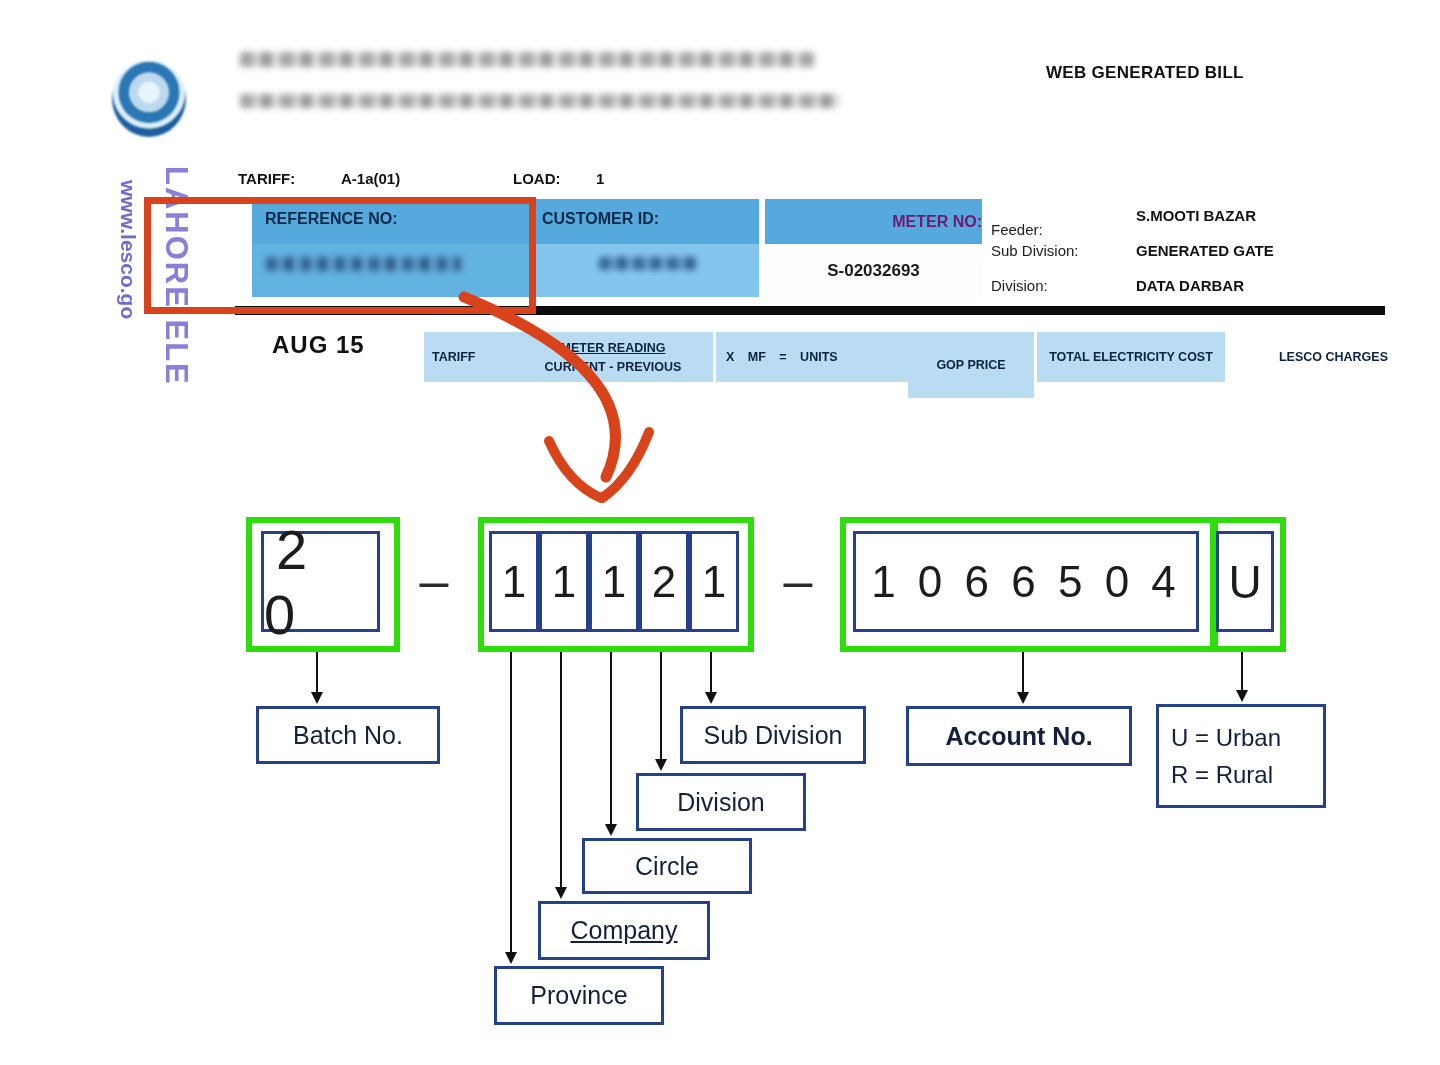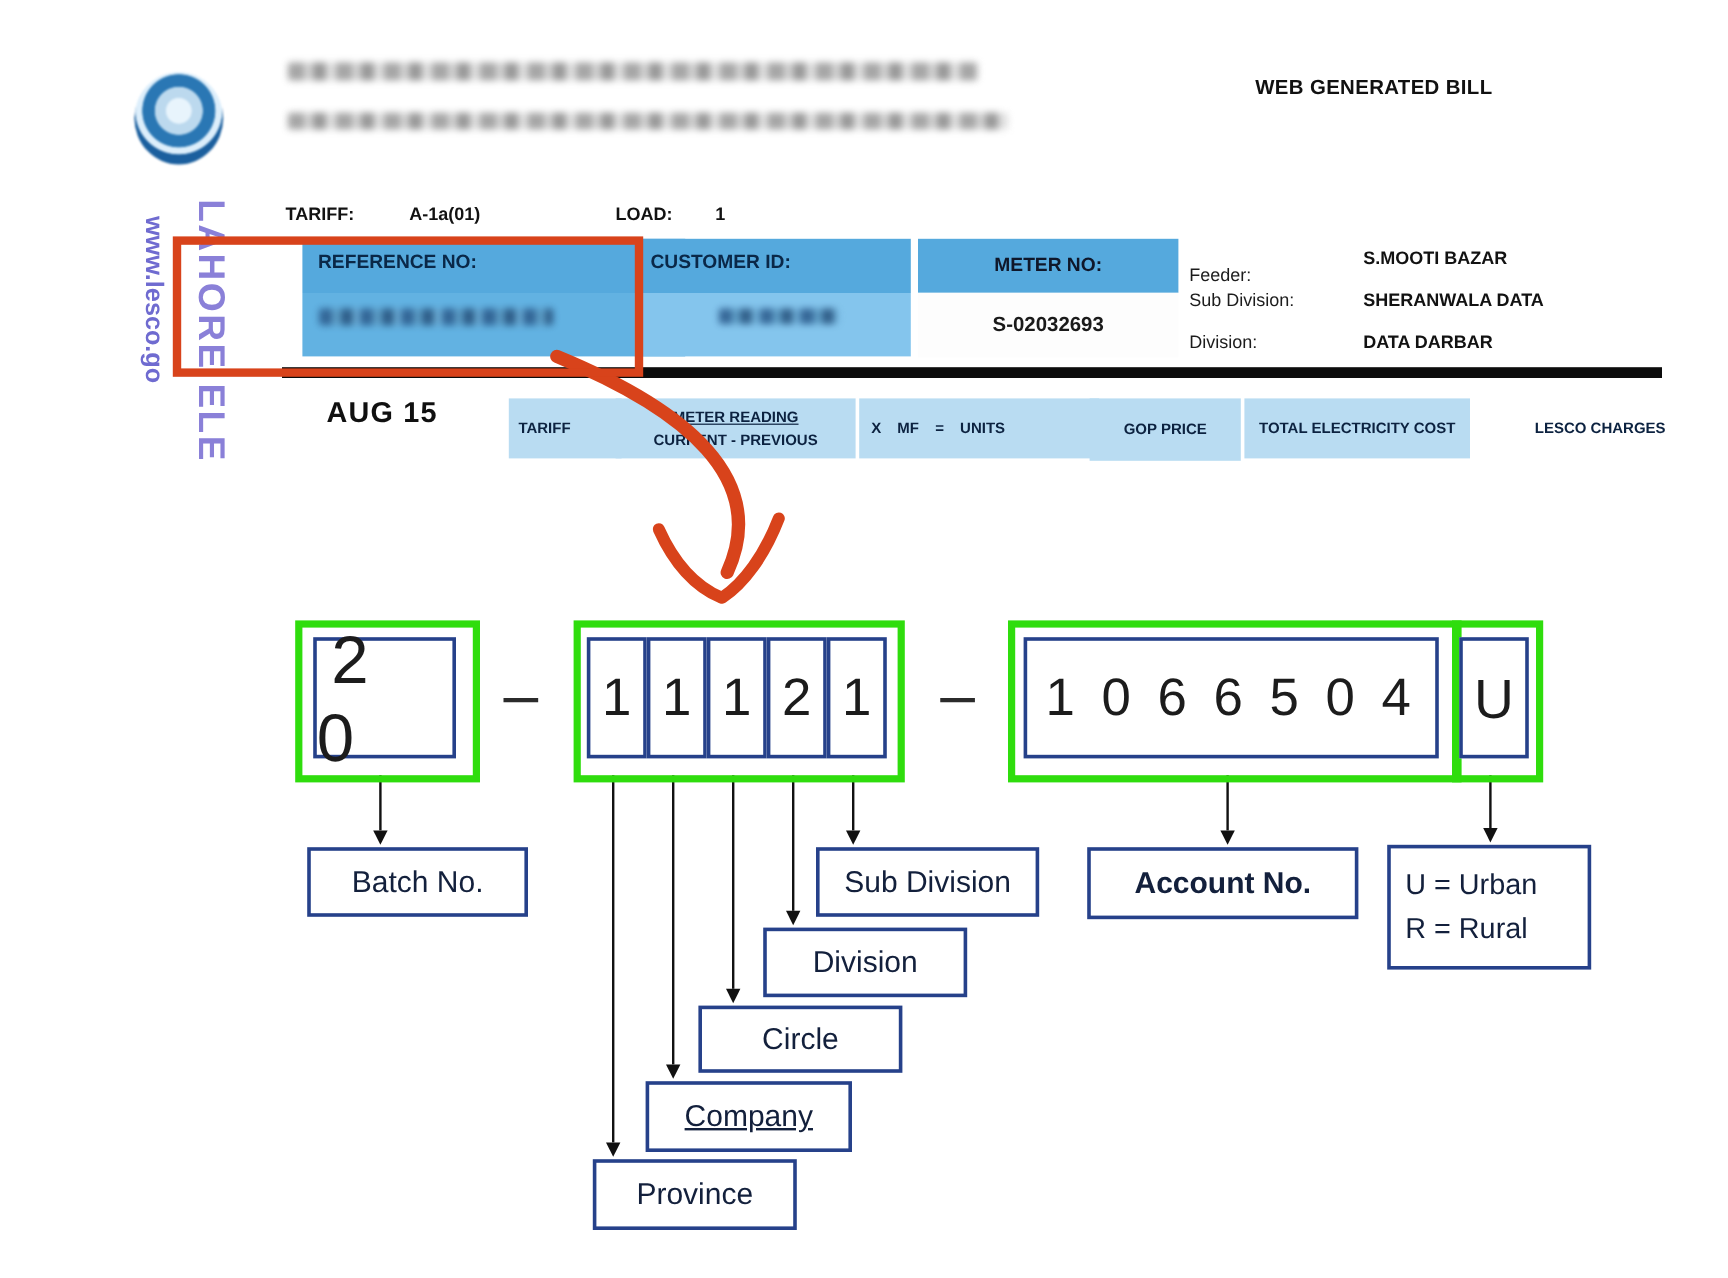--- a/index.html
+++ b/index.html
@@ -57,50 +57,50 @@
   <span class="b15" style="left:596px;top:170px;">1</span>
 
   <div class="cell" style="left:252px;top:199px;width:319px;height:98px;background:linear-gradient(180deg,#55a9dd 0 46%,#62b2e2 46% 100%);">
     <div class="cell-h">REFERENCE NO:</div>
     <div class="redact blue" style="left:14px;top:58px;width:195px;height:14px;"></div>
   </div>
   <div class="cell" style="left:529px;top:199px;width:230px;height:98px;background:linear-gradient(180deg,#55a9dd 0 46%,#84c5ed 46% 100%);">
     <div class="cell-h">CUSTOMER ID:</div>
     <div class="redact blue" style="left:70px;top:58px;width:100px;height:13px;"></div>
   </div>
-  <div class="cell" style="left:765px;top:199px;width:217px;height:45px;background:#55a9dd;display:flex;align-items:center;justify-content:center;font-size:16px;font-weight:bold;color:#0f172a;">
+  <div class="cell" style="left:765px;top:199px;width:217px;height:45px;background:#55a9dd;display:flex;align-items:center;justify-content:flex-end;font-size:16px;font-weight:bold;color:#701a75;">
     <span>METER NO:</span>
   </div>
   <div class="cell" style="left:765px;top:244px;width:217px;height:54px;display:flex;align-items:center;justify-content:center;font-size:17px;font-weight:600;color:#1a1a1a;background:#fdfdfd;">
     <span>S-02032693</span>
   </div>
 
   <div class="hl-rect"></div>
 
   <span class="r15" style="left:991px;top:221px;">Feeder:</span>
   <span class="b15" style="left:1136px;top:207px;">S.MOOTI BAZAR</span>
   <span class="r15" style="left:991px;top:242px;">Sub Division:</span>
-  <span class="b15" style="left:1136px;top:242px;">SHERANWALA DATA</span>
+  <span class="b15" style="left:1136px;top:242px;">GENERATED GATE</span>
   <span class="r15" style="left:991px;top:277px;">Division:</span>
   <span class="b15" style="left:1136px;top:277px;">DATA DARBAR</span>
 
   <div class="blackbar"></div>
   <div class="month">AUG 15</div>
 
   <div class="hcell" style="left:424px;top:332px;width:86px;height:50px;padding-left:8px;">
     <span>TARIFF</span>
   </div>
   <div class="hcell col center" style="left:513px;top:332px;width:200px;height:50px;">
     <span class="underline">METER READING</span>
     <span>CURRENT - PREVIOUS</span>
   </div>
   <div class="hcell" style="left:716px;top:332px;width:190px;height:50px;padding-left:10px;word-spacing:10px;">
     <span>X MF = UNITS</span>
   </div>
-  <div class="hcell center" style="left:908px;top:332px;width:126px;height:52px;">
+  <div class="hcell center" style="left:908px;top:332px;width:126px;height:66px;">
     <span>GOP PRICE</span>
   </div>
   <div class="hcell center" style="left:1037px;top:332px;width:188px;height:50px;">
     <span>TOTAL ELECTRICITY COST</span>
   </div>
   <div class="hcell" style="left:1228px;top:332px;width:160px;height:50px;background:transparent;justify-content:flex-end;padding-right:4px;">
     <span>LESCO CHARGES</span>
   </div>
 
   <svg class="orange-arrow" width="1440" height="1065" viewBox="0 0 1440 1065">

